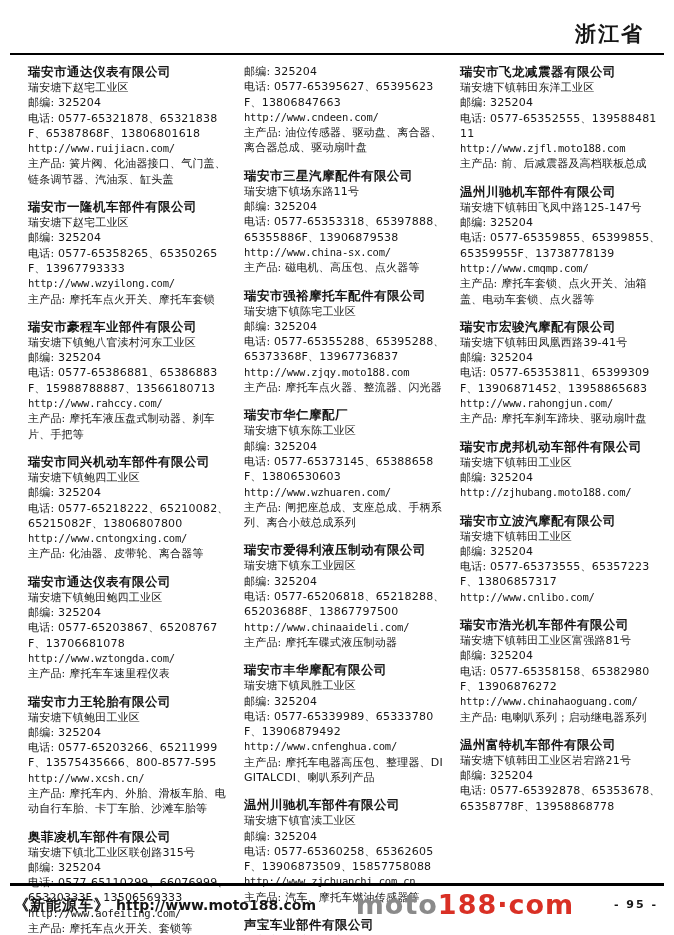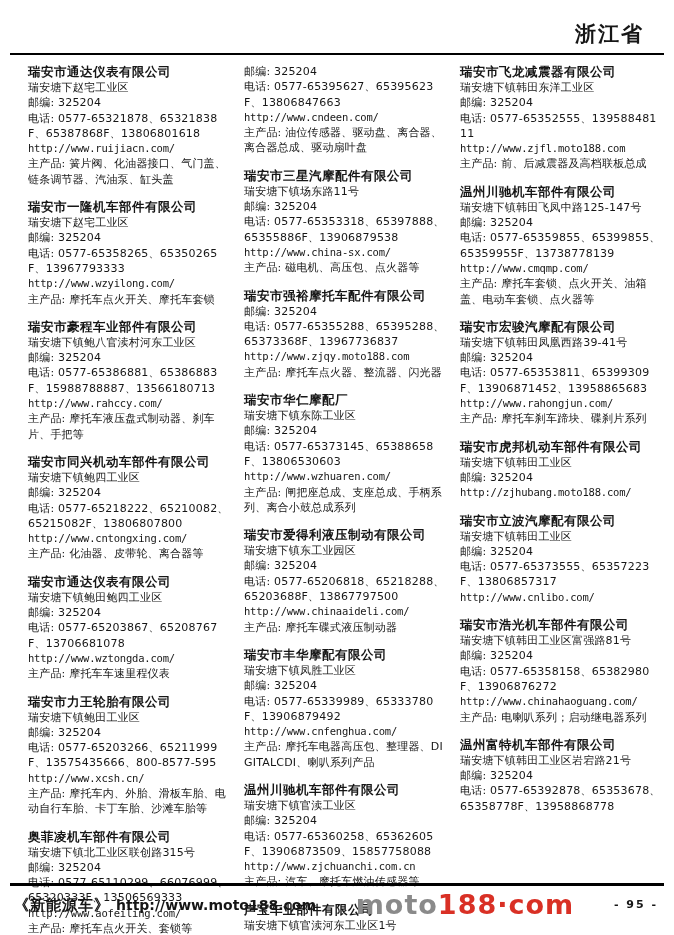--- a/index.html
+++ b/index.html
@@ -169,20 +169,21 @@
         <div class="entry">
           <div class="cname">瑞安市三星汽摩配件有限公司</div>
           <div class="line">瑞安塘下镇场东路11号</div>
           <div class="line">邮编: 325204</div>
           <div class="line">电话: 0577-65353318、65397888、65355886F、13906879538</div>
           <div class="line url">http://www.china-sx.com/</div>
           <div class="line">主产品: 磁电机、高压包、点火器等</div>
         </div>
         <div class="entry">
           <div class="cname">瑞安市强裕摩托车配件有限公司</div>
+          <div class="line">瑞安塘下镇陈宅工业区</div>
           <div class="line">邮编: 325204</div>
           <div class="line">电话: 0577-65355288、65395288、65373368F、13967736837</div>
           <div class="line url">http://www.zjqy.moto188.com</div>
           <div class="line">主产品: 摩托车点火器、整流器、闪光器</div>
         </div>
         <div class="entry">
           <div class="cname">瑞安市华仁摩配厂</div>
           <div class="line">瑞安塘下镇东陈工业区</div>
           <div class="line">邮编: 325204</div>
           <div class="line">电话: 0577-65373145、65388658F、13806530603</div>
@@ -234,21 +235,21 @@
           <div class="line">电话: 0577-65359855、65399855、65359955F、13738778139</div>
           <div class="line url">http://www.cmqmp.com/</div>
           <div class="line">主产品: 摩托车套锁、点火开关、油箱盖、电动车套锁、点火器等</div>
         </div>
         <div class="entry">
           <div class="cname">瑞安市宏骏汽摩配有限公司</div>
           <div class="line">瑞安塘下镇韩田凤凰西路39-41号</div>
           <div class="line">邮编: 325204</div>
           <div class="line">电话: 0577-65353811、65399309F、13906871452、13958865683</div>
           <div class="line url">http://www.rahongjun.com/</div>
-          <div class="line">主产品: 摩托车刹车蹄块、碟刹片系列</div>
+          <div class="line">主产品: 摩托车刹车蹄块、驱动扇叶盘</div>
         </div>
         <div class="entry">
           <div class="cname">瑞安市虎邦机动车部件有限公司</div>
           <div class="line">瑞安塘下镇韩田工业区</div>
           <div class="line">邮编: 325204</div>
           <div class="line url">http://zjhubang.moto188.com/</div>
         </div>
         <div class="entry">
           <div class="cname">瑞安市立波汽摩配有限公司</div>
           <div class="line">瑞安塘下镇韩田工业区</div>

